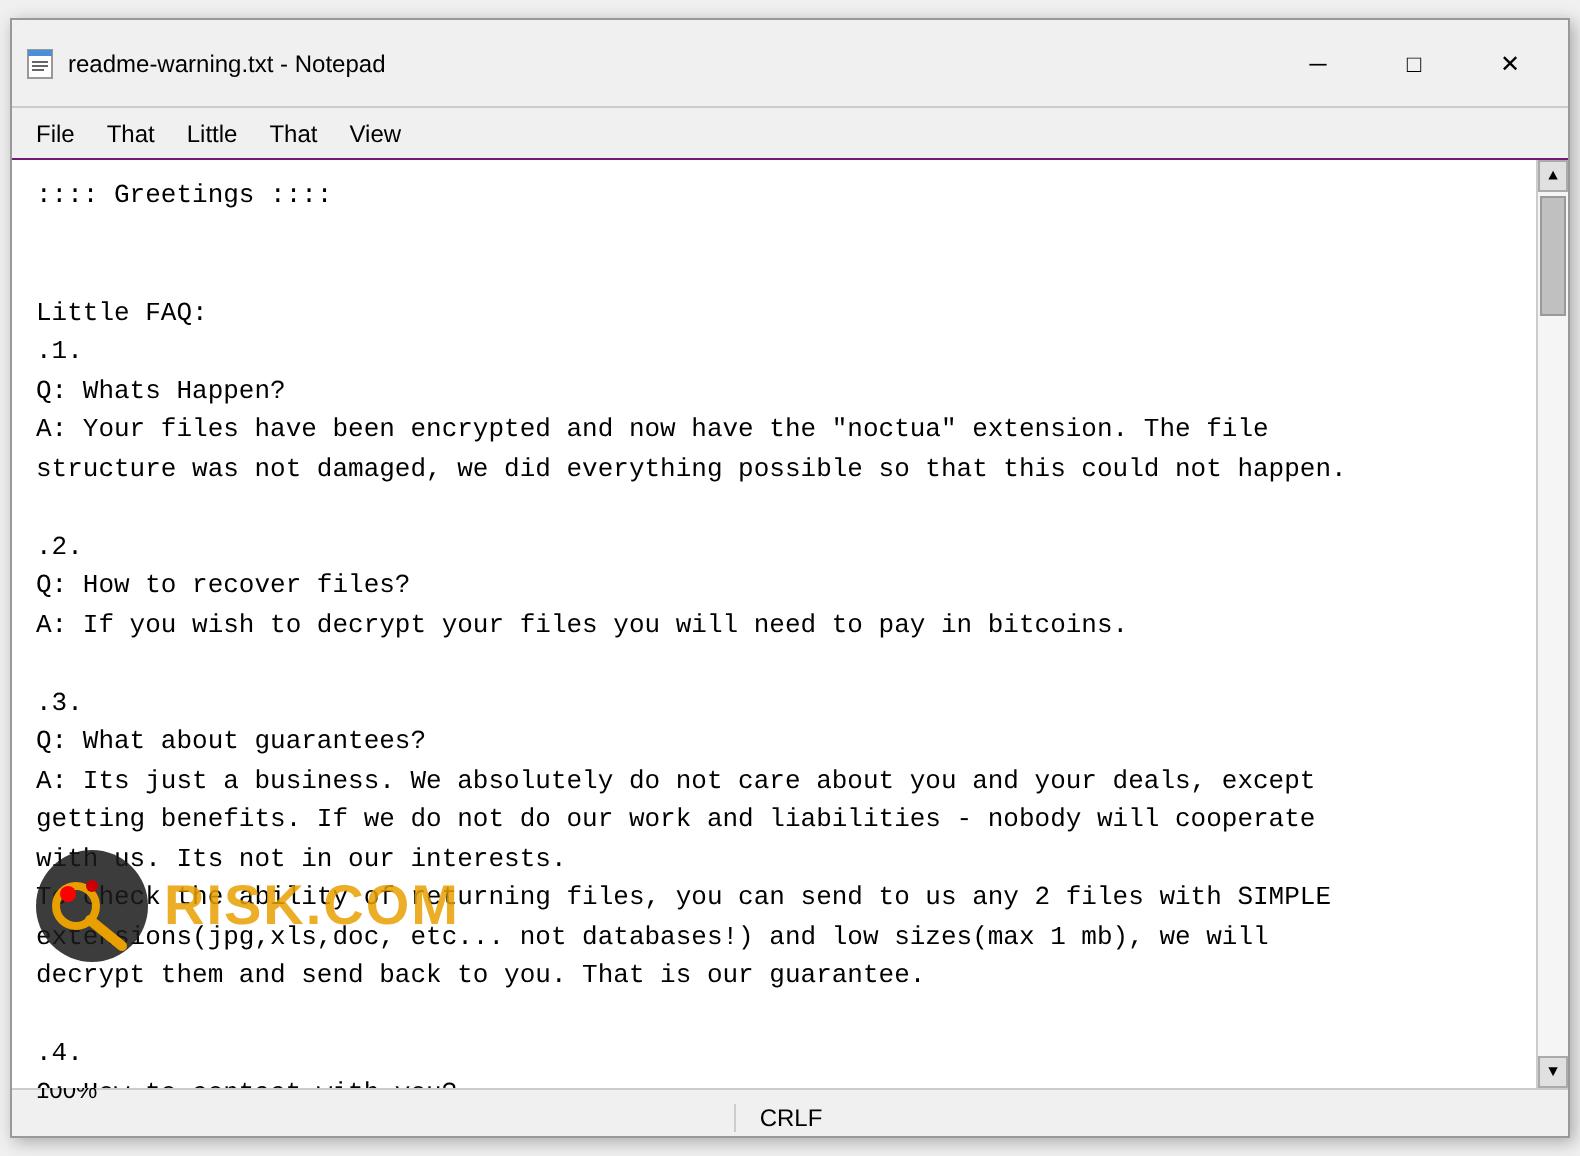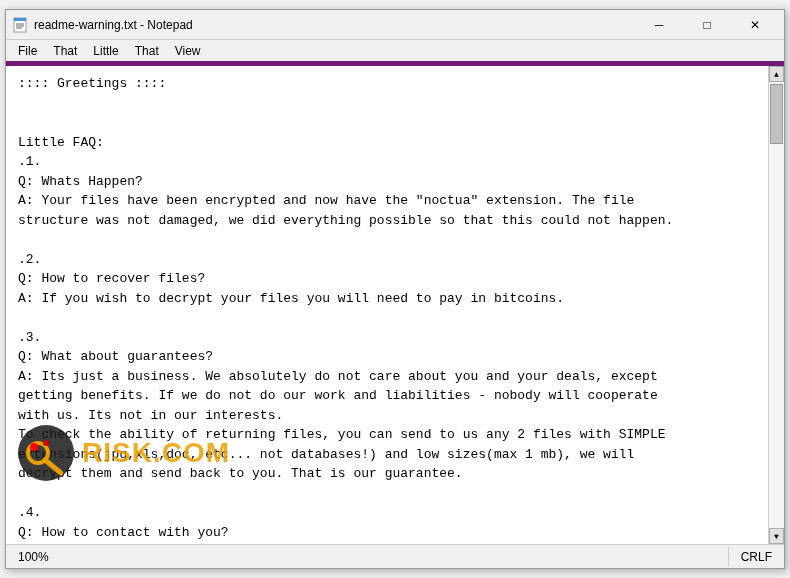--- a/index.html
+++ b/index.html
@@ -30,21 +30,21 @@
       flex-direction: column;
     }
 
     .title-bar {
       background: #f0f0f0;
       display: flex;
       align-items: center;
       justify-content: space-between;
       padding: 4px 6px;
       border-bottom: 1px solid #ccc;
-      height: 30px;
+      height: 44px;
       flex-shrink: 0;
     }
 
     .title-bar-left {
       display: flex;
       align-items: center;
       gap: 6px;
     }
 
     .title-icon {
@@ -77,21 +77,21 @@
       justify-content: center;
       font-size: 12px;
       color: #000;
     }
 
     .menu-bar {
       display: flex;
       gap: 0;
       padding: 2px 4px;
       background: #f0f0f0;
-      border-bottom: 5px solid #701a75;
+      border-bottom: 1px solid #701a75;
       flex-shrink: 0;
       height: 26px;
       align-items: center;
     }
 
     .menu-item {
       padding: 2px 8px;
       font-family: 'Segoe UI', Arial, sans-serif;
       font-size: 12px;
       cursor: pointer;
@@ -159,20 +159,21 @@
     .status-bar {
       display: flex;
       align-items: center;
       justify-content: flex-end;
       gap: 0;
       padding: 2px 0;
       background: #f0f0f0;
       border-top: 1px solid #ccc;
       height: 24px;
       flex-shrink: 0;
+      flex-direction: column;
     }
 
     .status-item {
       padding: 0 12px;
       font-family: 'Segoe UI', Arial, sans-serif;
       font-size: 12px;
       color: #000;
       border-left: 1px solid #ccc;
       height: 100%;
       display: flex;

